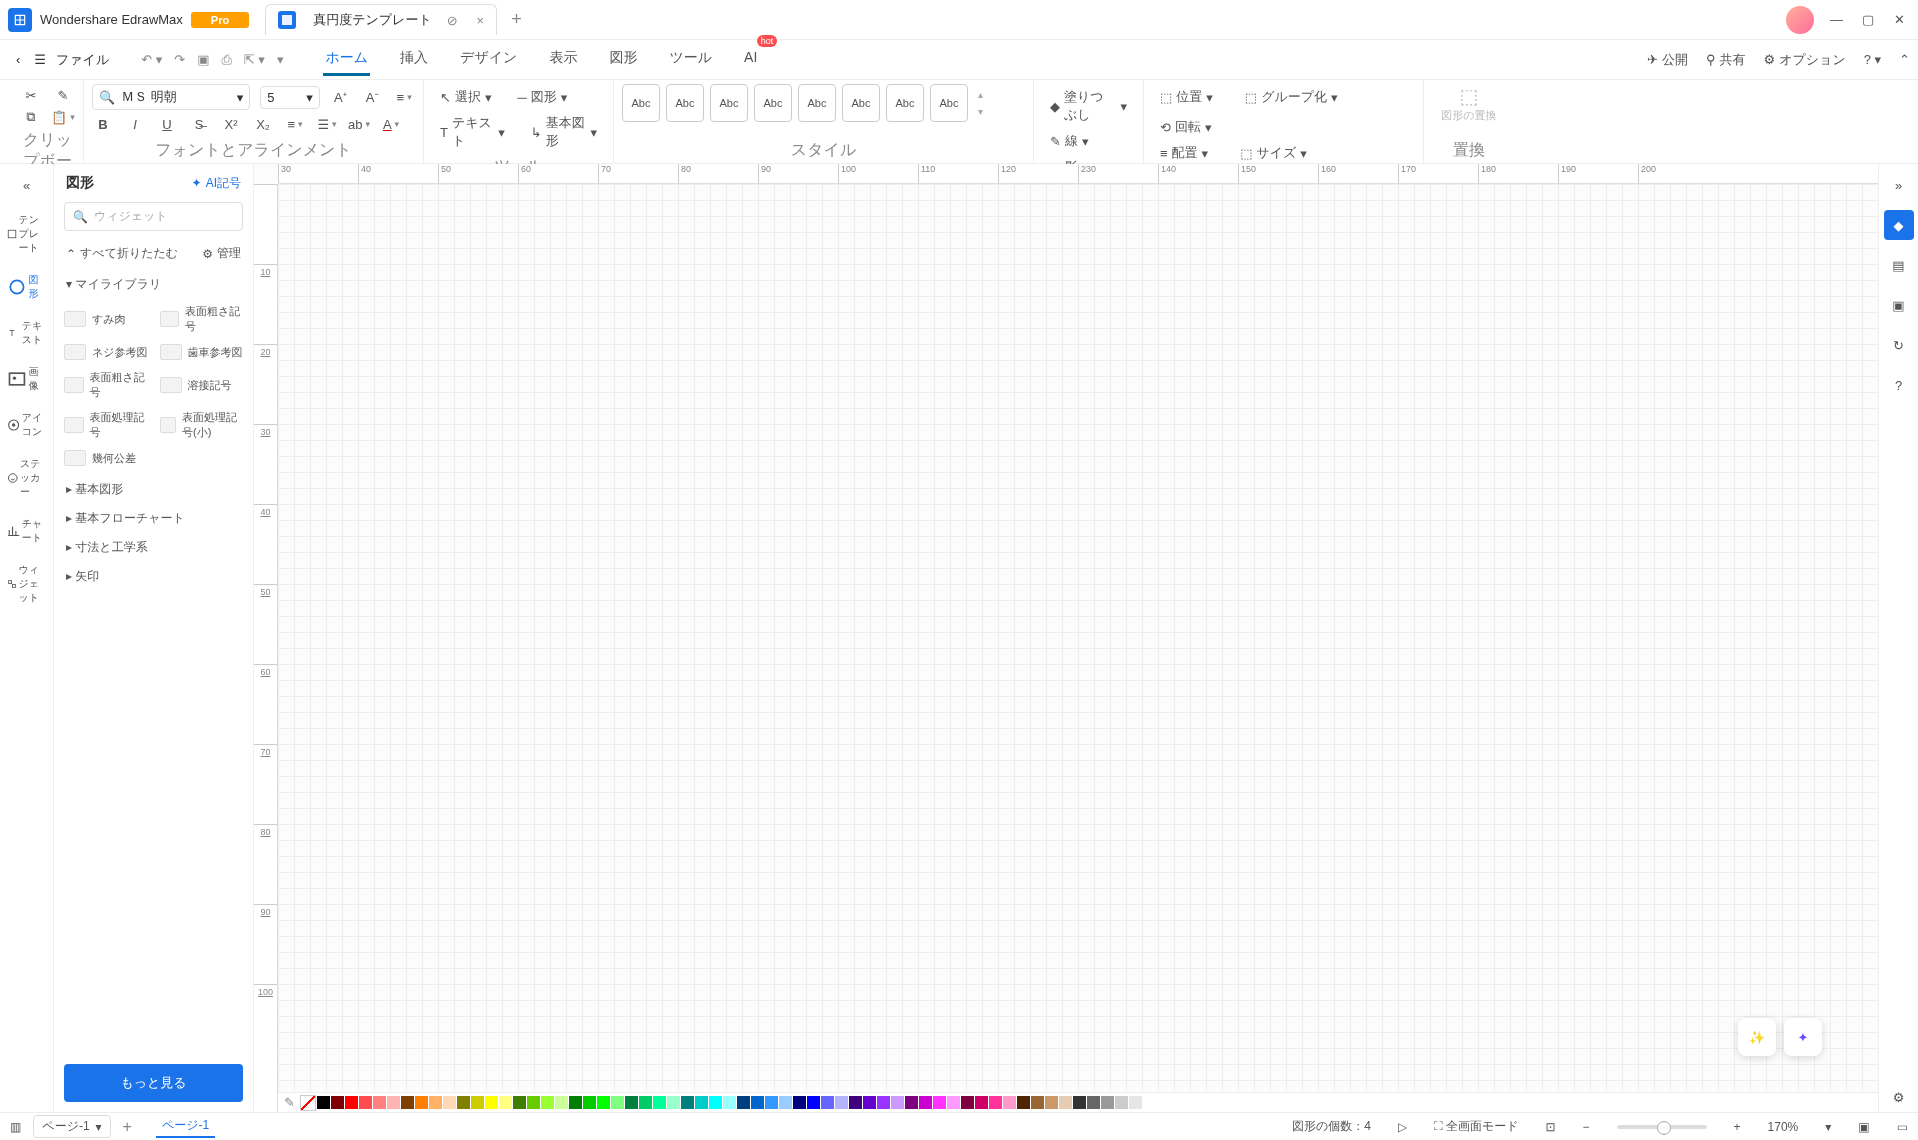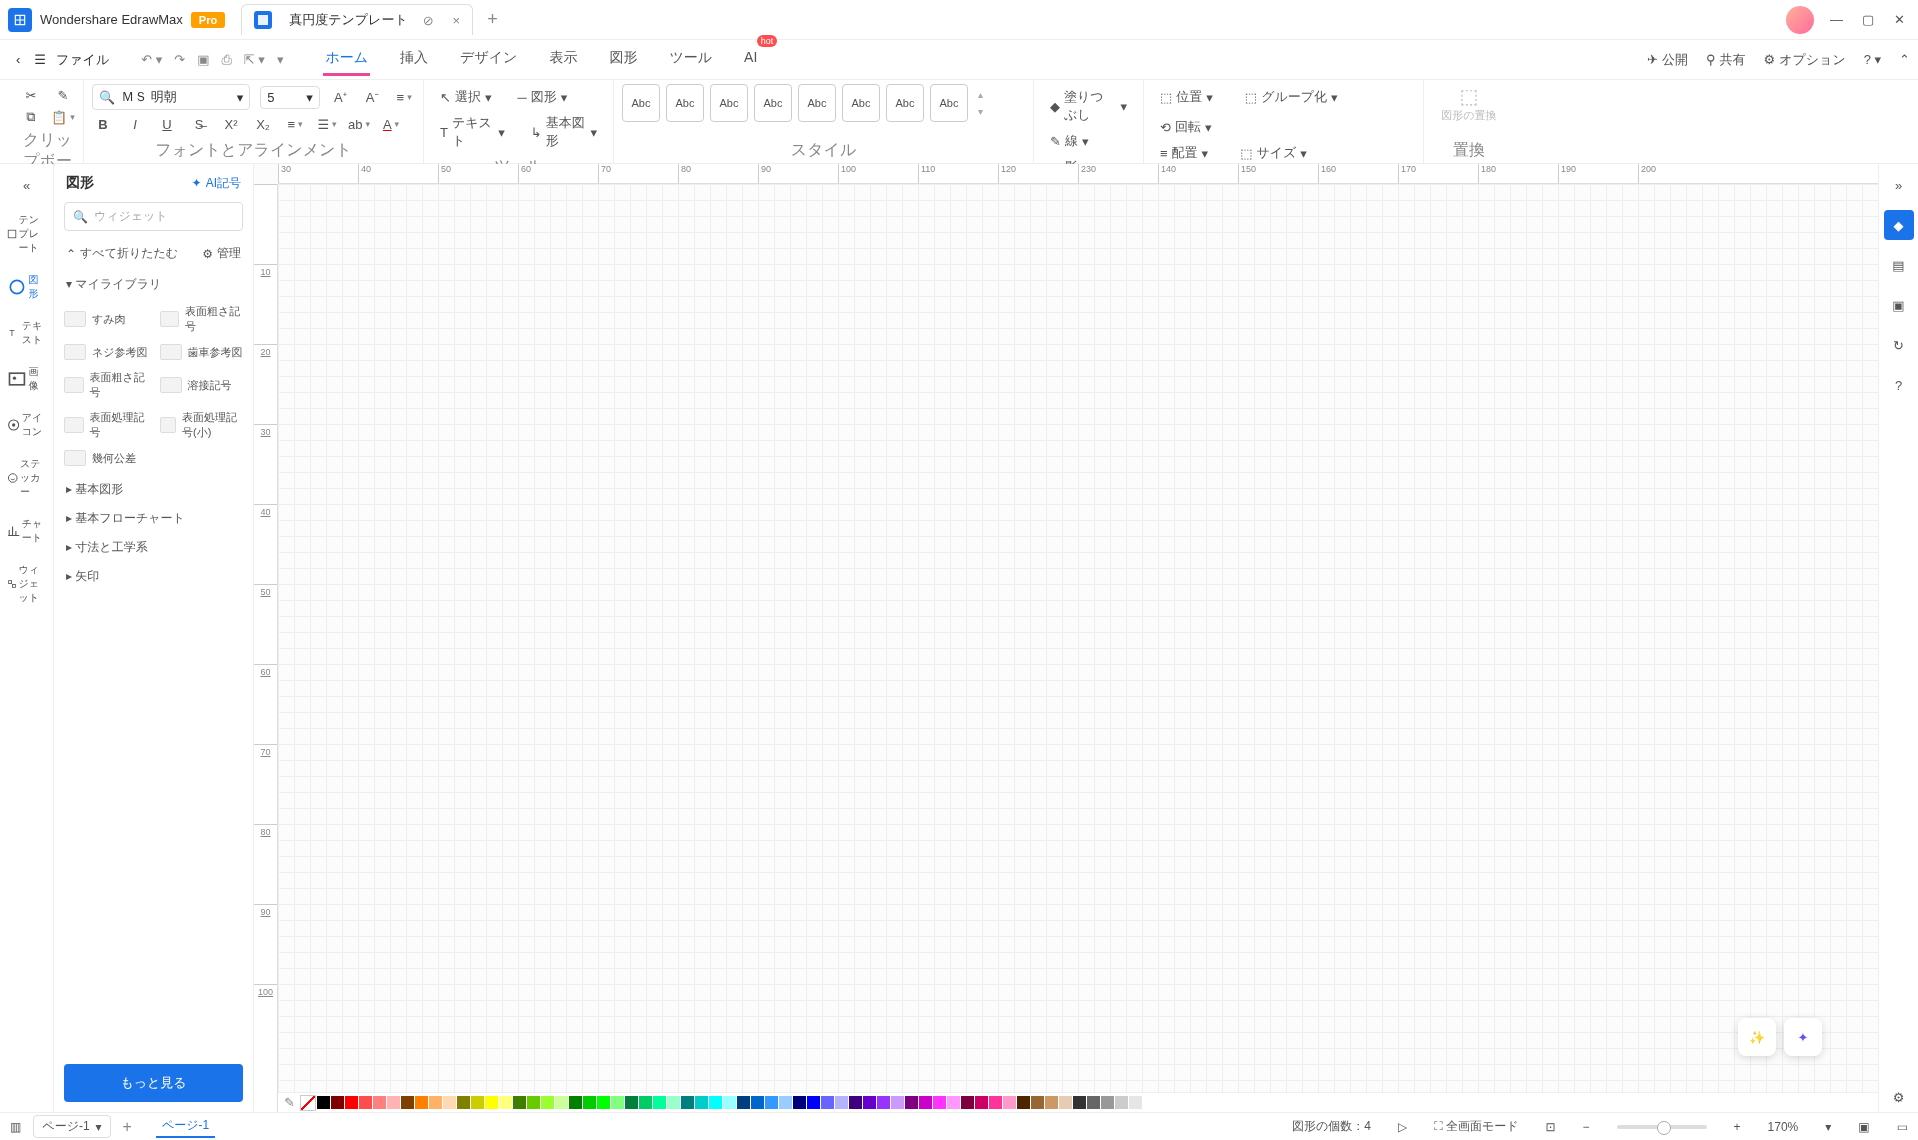--- a/index.html
+++ b/index.html
@@ -1,41 +1,41 @@
 <!DOCTYPE html>
 <html><head>
 <meta charset="utf-8">
 <style>
 * { margin:0; padding:0; box-sizing:border-box; font-family:"Segoe UI","Meiryo",sans-serif; }
 body { background:#fff; overflow:hidden; width:1918px; height:1140px; font-size:13px; color:#333; }
 .titlebar { height:40px; display:flex; align-items:center; padding:0 8px; border-bottom:1px solid #eee; }
 .app-icon { width:24px; height:24px; background:#1a73e8; border-radius:4px; display:flex; align-items:center; justify-content:center; margin-right:8px; }
 .app-icon svg { fill:#fff; }
 .app-name { font-weight:500; margin-right:8px; }
-.pro-badge { background:#ffa000; color:#fff; font-size:11px; padding:2px 8px; border-radius:3px; font-weight:600; margin-right:16px; }
+.pro-badge { background:#ffa000; color:#fff; font-size:11px; padding:2px 20px; border-radius:3px; font-weight:600; margin-right:16px; }
 .doc-tab { display:flex; align-items:center; padding:6px 12px; border-radius:6px 6px 0 0; background:#f5f5f5; margin-right:4px;gap:11px; }
 .doc-tab.active { background:#fff; border:1px solid #ddd; border-bottom:none; }
 .doc-tab .tab-icon { width:18px; height:18px; background:#1a73e8; border-radius:3px; margin-right:6px; display:flex; align-items:center; justify-content:center; }
 .doc-tab span { font-size:13px; }
 .close-x { margin-left:8px; color:#888; cursor:pointer; }
 .plus-tab { padding:6px 10px; color:#888; font-size:18px; cursor:pointer; }
 .spacer { flex:1; }
 .win-controls { display:flex; gap:16px; align-items:center; }
 .win-controls .user-badge{width:28px;height:28px;border-radius:50%;background:linear-gradient(135deg,#ffb199,#ff6b9d);}
 .win-btn { width:16px; height:16px; cursor:pointer; color:#555; }
 
 .menubar { height:40px; display:flex; align-items:center; padding:0 8px; border-bottom:1px solid #eee; }
 .nav-arrow { padding:4px 8px; color:#333; cursor:pointer; }
 .menu-ham { padding:4px 6px; }
 .file-label { margin:0 16px 0 4px; }
 .hist-group { display:flex; gap:12px; margin:0 16px; }
 .hist-group span { color:#888; cursor:pointer; }
 .tabs { display:flex; gap:28px; margin-left:24px; }
 .tabs .tab { padding:6px 2px; cursor:pointer; color:#555; font-size:14px; position:relative;}
-.tabs .tab.active { color:#1a73e8; border-bottom:3px solid #ec4899; font-weight:500;}
+.tabs .tab.active { color:#1a73e8; border-bottom:3px solid #0369a1; font-weight:500;}
 .ai-hot { position:relative; }
 .hot-badge{position:absolute;top:-8px;right:-18px;background:#ff4d4f;color:#fff;font-size:9px;padding:1px 4px;border-radius:6px;}
 .right-menu { display:flex; gap:18px; align-items:center; margin-left:auto; color:#555;}
 .right-menu .item { display:flex; align-items:center; gap:4px; cursor:pointer; font-size:13px;}
 
 .ribbon { height:84px; display:flex; align-items:stretch; border-bottom:1px solid #eee; padding:0 12px;}
 .ribbon-group { display:flex; flex-direction:column; justify-content:space-between; padding:4px 8px 2px; border-right:1px solid #eee;}
 .ribbon-group:last-child{border-right:none;}
 .ribbon-row { display:flex; gap:10px; align-items:center;}
 .ribbon-label { font-size:16px; color:#888; text-align:center; padding-top:2px;}

